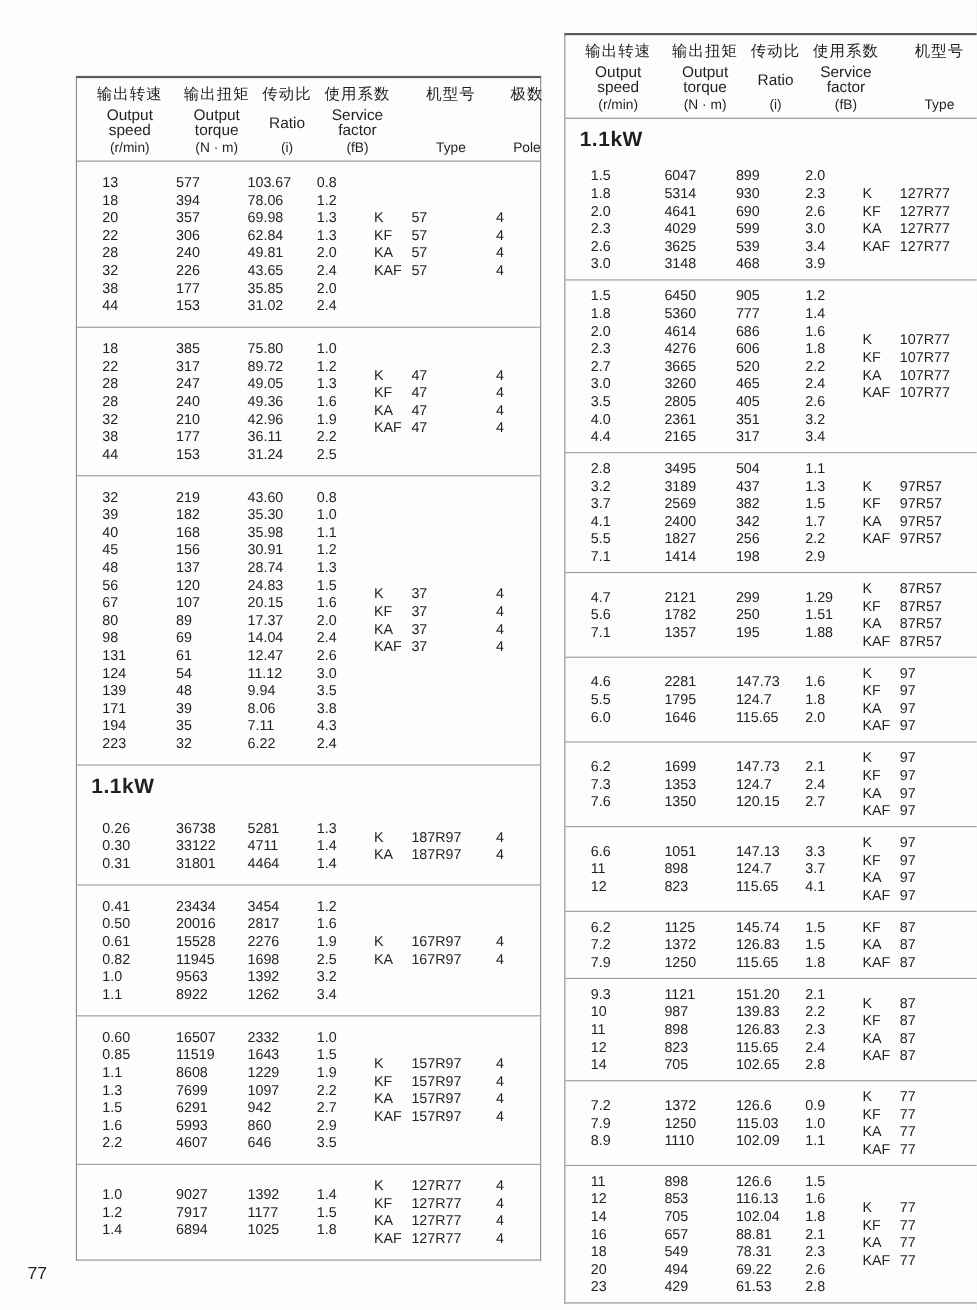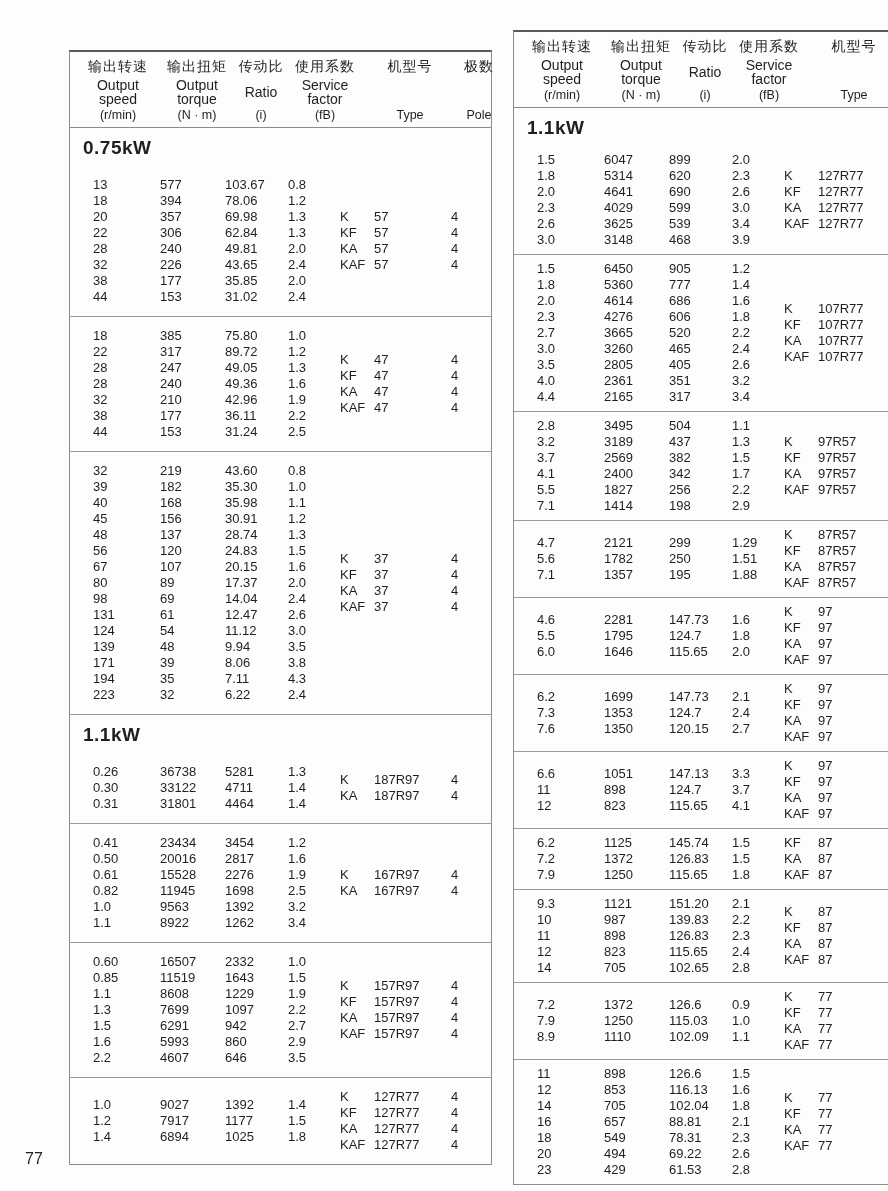--- a/index.html
+++ b/index.html
@@ -77,21 +77,20 @@
             <div class="h-en"></div>
             <div class="h-unit">Type</div>
           </div>
           <div class="hcell">
             <div class="h-zh">极数</div>
             <div class="h-en"></div>
             <div class="h-unit">Pole</div>
           </div>
         </div>
         <div class="section">
-          <div class="section-title">0.75kW</div>
           <div class="group">
             <div class="nums">
               <div class="num-row">
                 <span class="num-cell">13</span>
                 <span class="num-cell">577</span>
                 <span class="num-cell">103.67</span>
                 <span class="num-cell">0.8</span>
               </div>
               <div class="num-row">
                 <span class="num-cell">18</span>
@@ -588,21 +587,21 @@
             <div class="nums">
               <div class="num-row">
                 <span class="num-cell">1.5</span>
                 <span class="num-cell">6047</span>
                 <span class="num-cell">899</span>
                 <span class="num-cell">2.0</span>
               </div>
               <div class="num-row">
                 <span class="num-cell">1.8</span>
                 <span class="num-cell">5314</span>
-                <span class="num-cell">620</span>
+                <span class="num-cell">930</span>
                 <span class="num-cell">2.3</span>
               </div>
               <div class="num-row">
                 <span class="num-cell">2.0</span>
                 <span class="num-cell">4641</span>
                 <span class="num-cell">690</span>
                 <span class="num-cell">2.6</span>
               </div>
               <div class="num-row">
                 <span class="num-cell">2.3</span>

